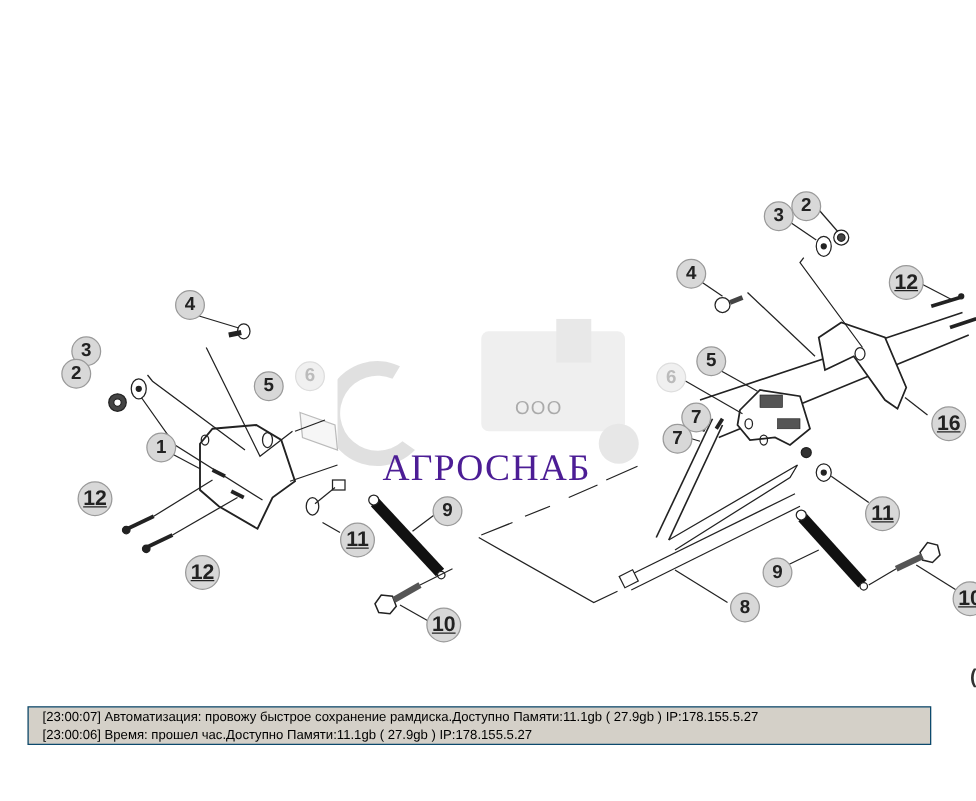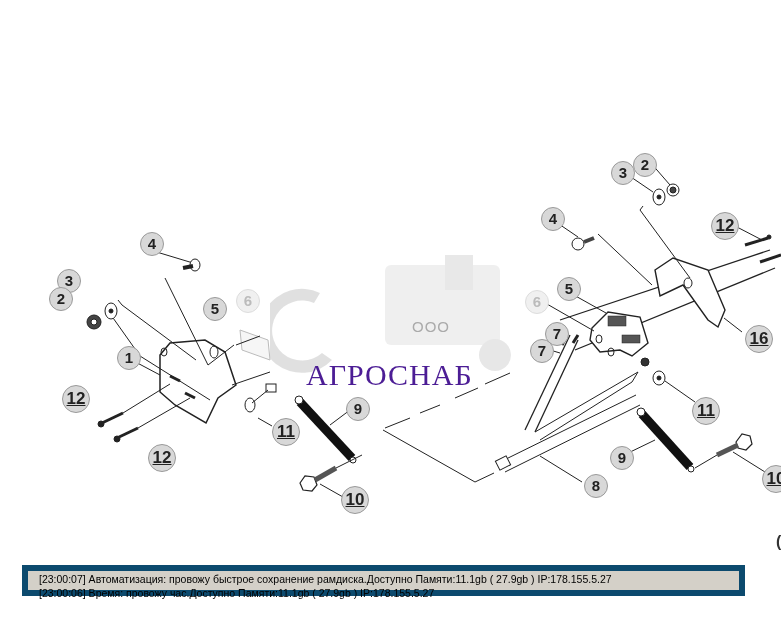--- a/index.html
+++ b/index.html
@@ -4,21 +4,21 @@
 <style>
   html, body { margin:0; padding:0; }
   body { width:781px; height:641px; background:#ffffff; position:relative; overflow:hidden; font-family:"Liberation Sans", sans-serif; }
   .diagram { position:absolute; left:0; top:0; width:781px; height:560px; }
   .callout { position:absolute; width:22px; height:22px; border-radius:50%; background:#d8d8d8; border:1px solid #9a9a9a; font-family:"Liberation Sans", sans-serif; font-weight:bold; font-size:15px; color:#222; text-align:center; line-height:22px; }
   .callout.big { width:26px; height:26px; line-height:26px; font-size:17px;text-decoration:underline; }
   .callout.faded { background:#f0f0f0; border-color:#ddd; color:#bbb; }
   .watermark { position:absolute; left:270px; top:255px; width:250px; height:130px; opacity:0.55; }
   .wm-ooo { position:absolute; left:412px; top:318px; font-family:"Liberation Sans", sans-serif; font-size:15px; color:#aaa; letter-spacing:1px; }
   .wm-name { position:absolute; left:306px; top:334px; font-family:"Liberation Serif", serif; font-size:30px; color:#4c1d95; letter-spacing:1px;margin-top:24px; }
-  .log { position:absolute; left:22px; top:565px; width:723px; height:31px; background:#d4d0c8; border:6px solid #0c4a6e; box-sizing:border-box; padding:1px 0 0 11px; }
+  .log { position:absolute; left:22px; top:565px; width:723px; height:31px; background:#d4d0c8; border:1px solid #0c4a6e; box-sizing:border-box; padding:1px 0 0 11px; }
   .log-line { font-family:"Liberation Sans", sans-serif; font-size:10.5px; line-height:14px; color:#000; white-space:nowrap; }
   .edge-mark { position:absolute; left:776px; top:533px; font-family:"Liberation Sans", sans-serif; font-weight:bold; font-size:16px; color:#333; }
 </style>
 </head>
 <body>
 
 <div class="diagram">
   <svg width="781" height="560" viewBox="0 0 781 560">
     <g stroke="#222" fill="none" stroke-width="1">
 
@@ -169,14 +169,14 @@
   <div class="callout big" style="left:745px;top:325px;">16</div>
   <div class="callout big" style="left:692px;top:397px;">11</div>
   <div class="callout" style="left:610px;top:446px;">9</div>
   <div class="callout" style="left:584px;top:474px;">8</div>
   <div class="callout big" style="left:762px;top:465px;">10</div>
   <div class="edge-mark">(</div>
 </div>
 
 <div class="log">
   <div class="log-line">[23:00:07]  Автоматизация: провожу быстрое сохранение рамдиска.Доступно Памяти:11.1gb  ( 27.9gb ) IP:178.155.5.27</div>
-  <div class="log-line">[23:00:06]  Время: провожу час.Доступно Памяти:11.1gb  ( 27.9gb ) IP:178.155.5.27</div>
+  <div class="log-line">[23:00:06]  Время: прошел час.Доступно Памяти:11.1gb  ( 27.9gb ) IP:178.155.5.27</div>
 </div>
 
 </body></html>

